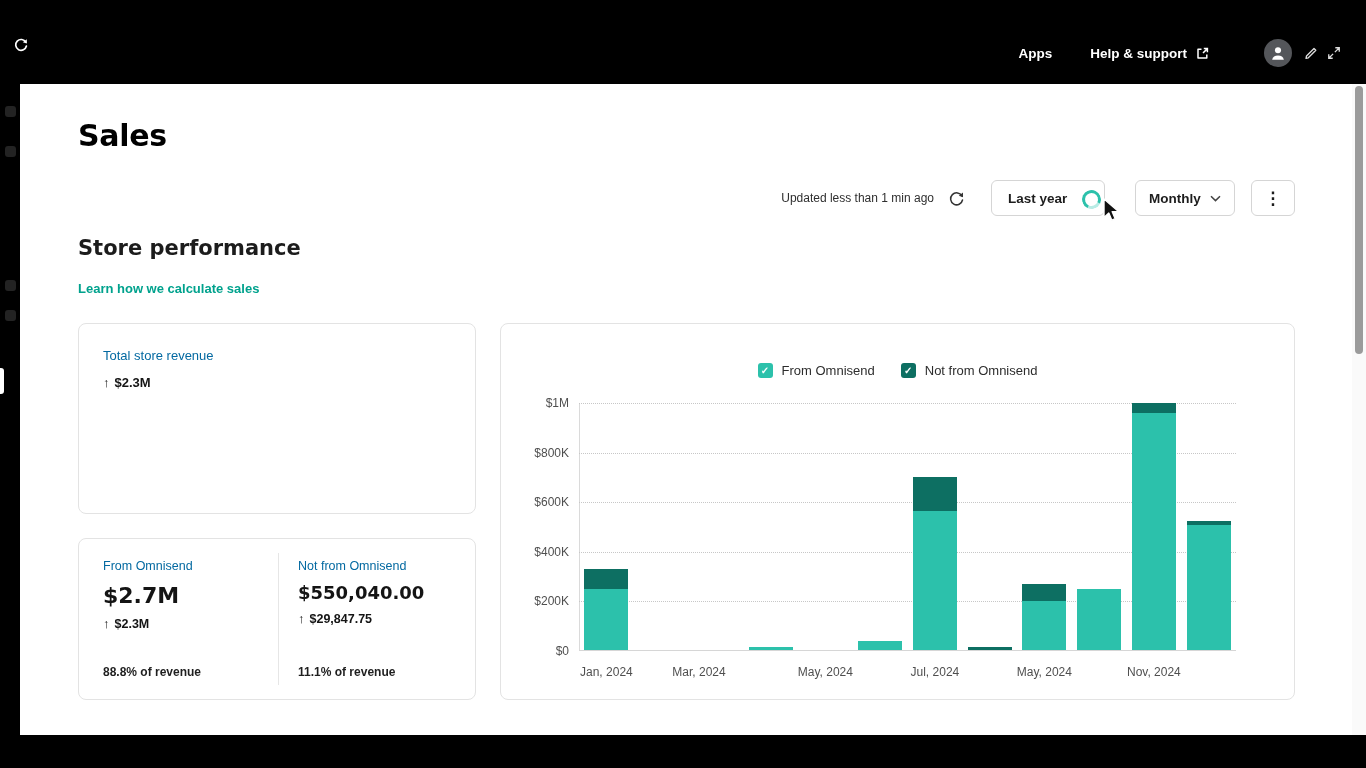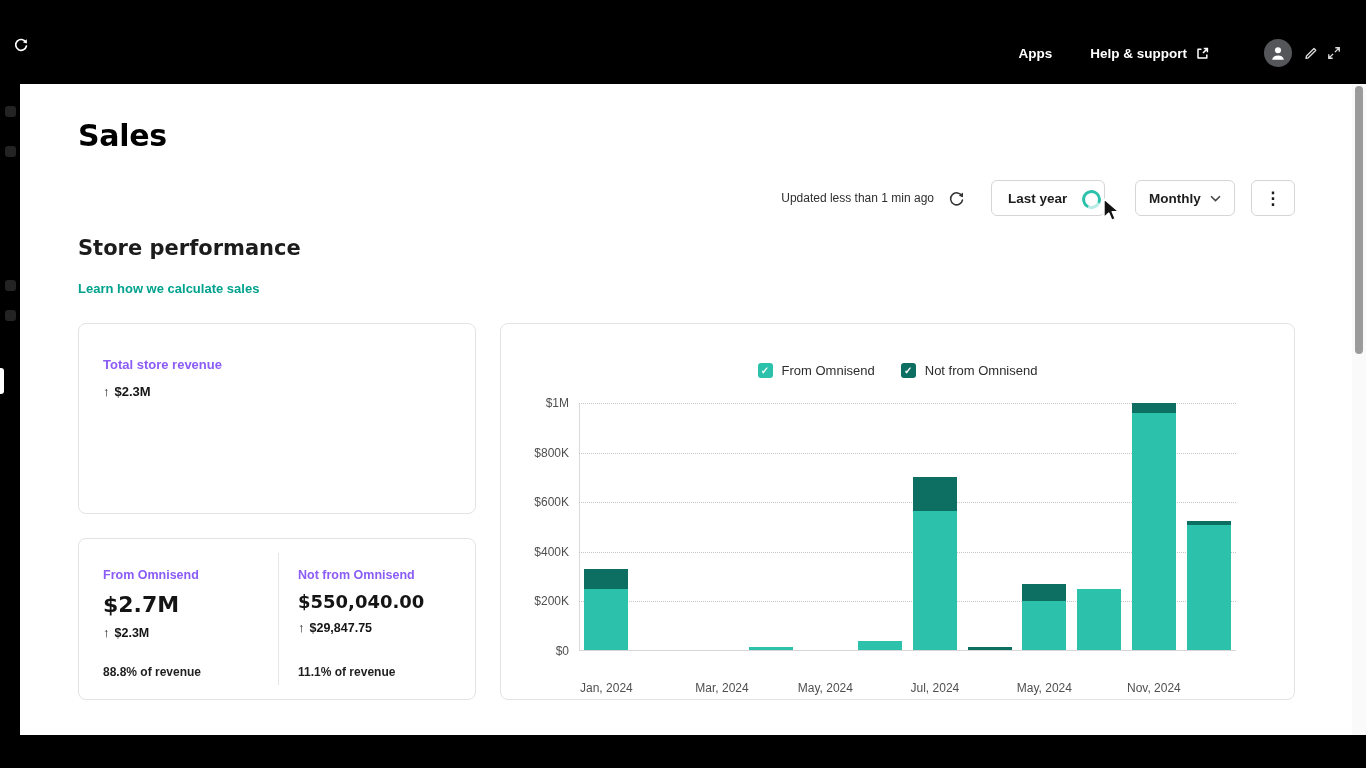--- a/index.html
+++ b/index.html
@@ -41,21 +41,21 @@
          color:#1d1d1d; display:flex; align-items:center; cursor:pointer; position:relative; }
   .btn-range { width:114px; padding-left:16px; margin-right:30px; justify-content:flex-start; }
   .btn-month { width:100px; padding:0 13px; margin-right:16px; justify-content:space-between; }
   .btn-kebab { width:44px; justify-content:center; font-size:17px; font-weight:700; }
   .spinner { position:absolute; right:3px; top:9px; width:19px; height:19px; border-radius:50%;
              border:3px solid var(--accent); border-bottom-color:#b9ece5; transform:rotate(-20deg); }
 
   
   .card { position:absolute; background:#fff; border:1px solid #e3e3e3; border-radius:8px; }
   .card-total { left:58px; top:239px; width:398px; height:191px; padding:24px 24px; }
-  .card-label { font-size:13px; font-weight:700; color:#8b5cf6;margin-top:9px; }
+  .card-label { font-size:13px; font-weight:400; color:#0369a1; }
   .card-value { font-family:"DejaVu Sans",sans-serif; font-size:29px; font-weight:800;
                 color:#141414; margin-top:10px; }
   .delta { display:flex; align-items:center; gap:5px; margin-top:12px;
            font-size:13px; font-weight:700; color:#141414; }
   .delta .arr { font-size:13px; color:#111; }
 
   .card-split { left:58px; top:454px; width:398px; height:162px; }
   .half { position:absolute; top:20px; bottom:20px; display:flex; flex-direction:column; align-items:flex-start; }
   .half-left { left:24px; width:160px; }
   .half-right { left:219px; width:170px; }
@@ -75,21 +75,21 @@
   .cb-from { background:var(--accent); }
   .cb-not { background:var(--dark); }
 
   .ylabels { position:absolute; left:0; top:79px; width:68px; height:248px; }
   .ytick { position:absolute; right:0; font-size:12px; color:#4f4f4f; white-space:nowrap; }
   .plot { position:absolute; left:78px; top:79px; width:657px; height:248px; }
   .plot::before { content:""; position:absolute; left:0; top:0; bottom:0; border-left:1px solid #dadada; }
   .plot::after { content:""; position:absolute; left:0; right:0; bottom:0; border-top:1px solid #d6d6d6; }
   .gridline { position:absolute; left:0; width:100%; border-top:1px dotted #c7c7c7; }
   .bar { position:absolute; bottom:0; width:44px; display:flex; flex-direction:column; justify-content:flex-end; }
-  .xlabels { position:absolute; left:78px; top:341px; width:657px; height:16px;margin-top:16px; }
+  .xlabels { position:absolute; left:78px; top:341px; width:657px; height:16px; }
   .xtick { position:absolute; transform:translateX(-50%); font-size:12px; color:#4f4f4f; white-space:nowrap; }
 
   
   .scroll-track { position:absolute; left:1352px; top:84px; width:14px; height:651px; background:#fafafa; }
   .scroll-thumb { position:absolute; left:3px; top:2px; width:8px; height:268px; background:#9b9b9b; border-radius:4px; }
 
   .bottombar { position:absolute; left:0; bottom:0; width:1366px; height:33px; background:#000; }
 
   .cursor { position:absolute; left:1101px; top:197px; z-index:50; pointer-events:none; }
 </style>
@@ -256,21 +256,21 @@
           <div style="height: 9.92px; background: rgb(13, 111, 98);"></div>
           <div style="height: 238.08px; background: rgb(44, 193, 171);"></div>
         </div>
         <div class="bar" style="left: 607.625px;">
           <div style="height: 3.72px; background: rgb(13, 111, 98);"></div>
           <div style="height: 126.48px; background: rgb(44, 193, 171);"></div>
         </div>
       </div>
     <div class="xlabels">
         <div class="xtick" style="left: 27.375px;">Jan, 2024</div>
-        <div class="xtick" style="left: 143px;">Mar, 2024</div>
+        <div class="xtick" style="left: 120px;">Mar, 2024</div>
         <div class="xtick" style="left: 246.375px;">May, 2024</div>
         <div class="xtick" style="left: 355.875px;">Jul, 2024</div>
         <div class="xtick" style="left: 465.375px;">May, 2024</div>
         <div class="xtick" style="left: 574.875px;">Nov, 2024</div>
       </div>
   </div>
 </div>
 
 <div class="scroll-track">
   <div class="scroll-thumb"></div>

